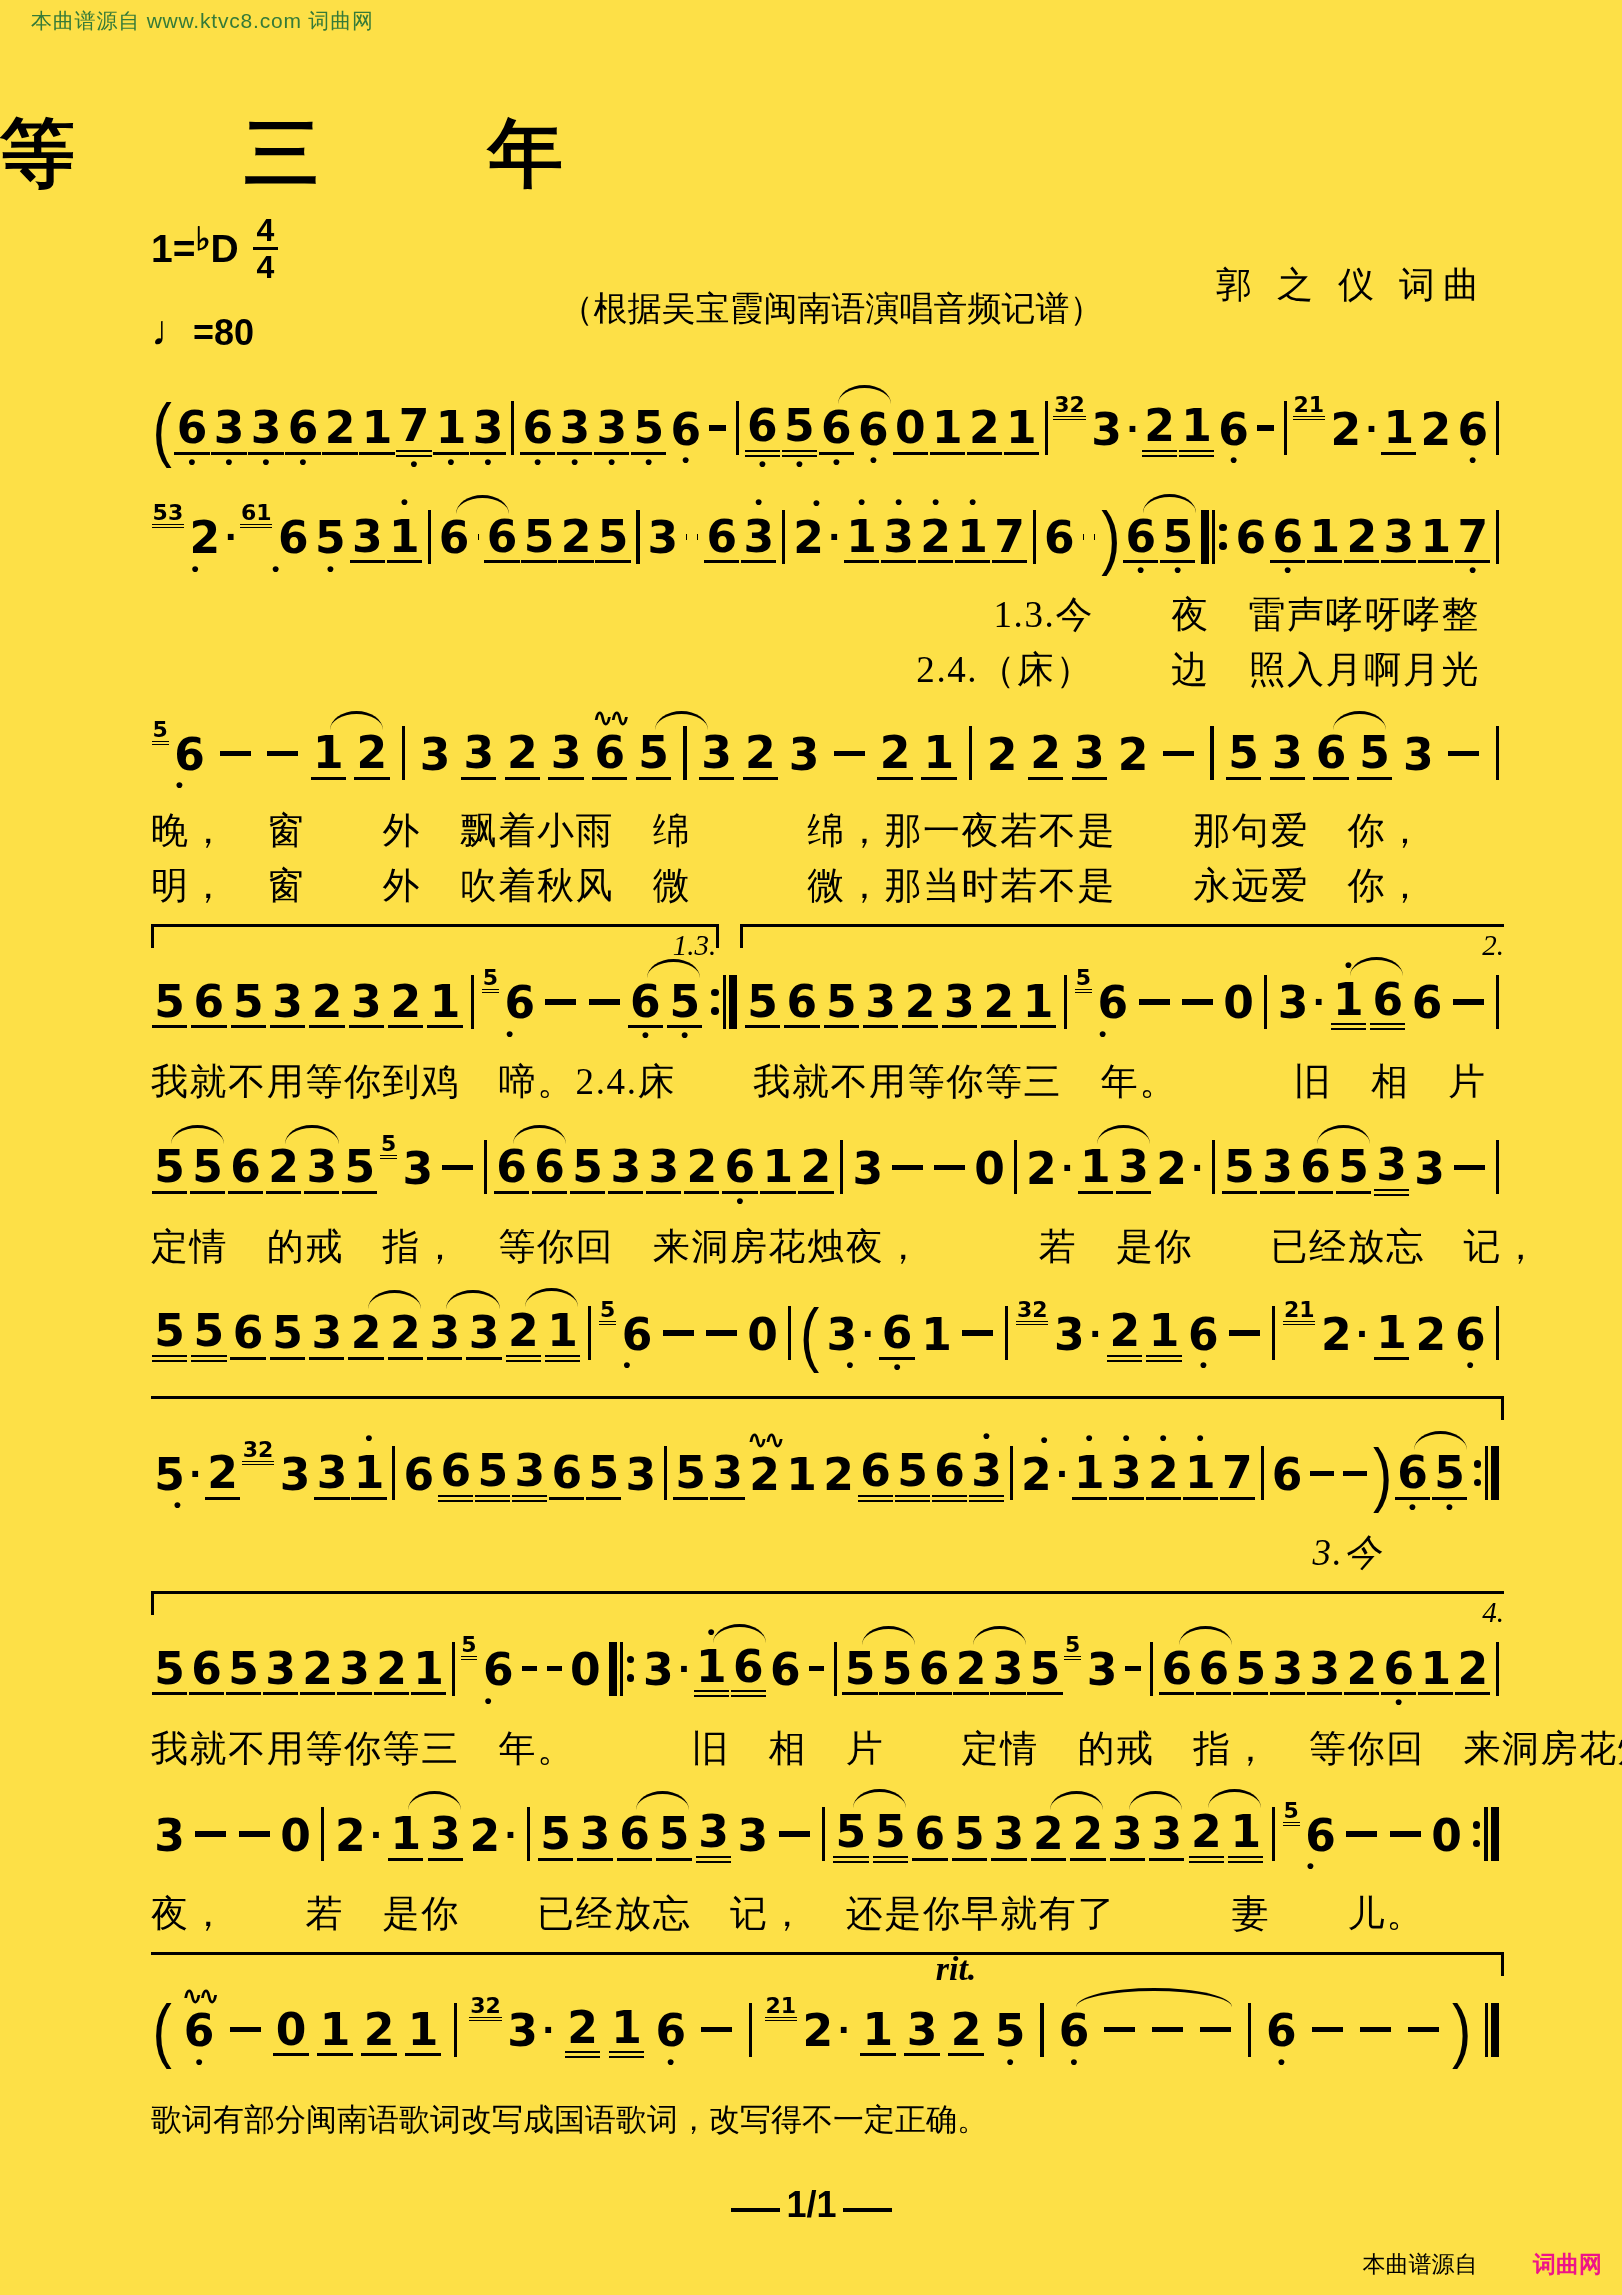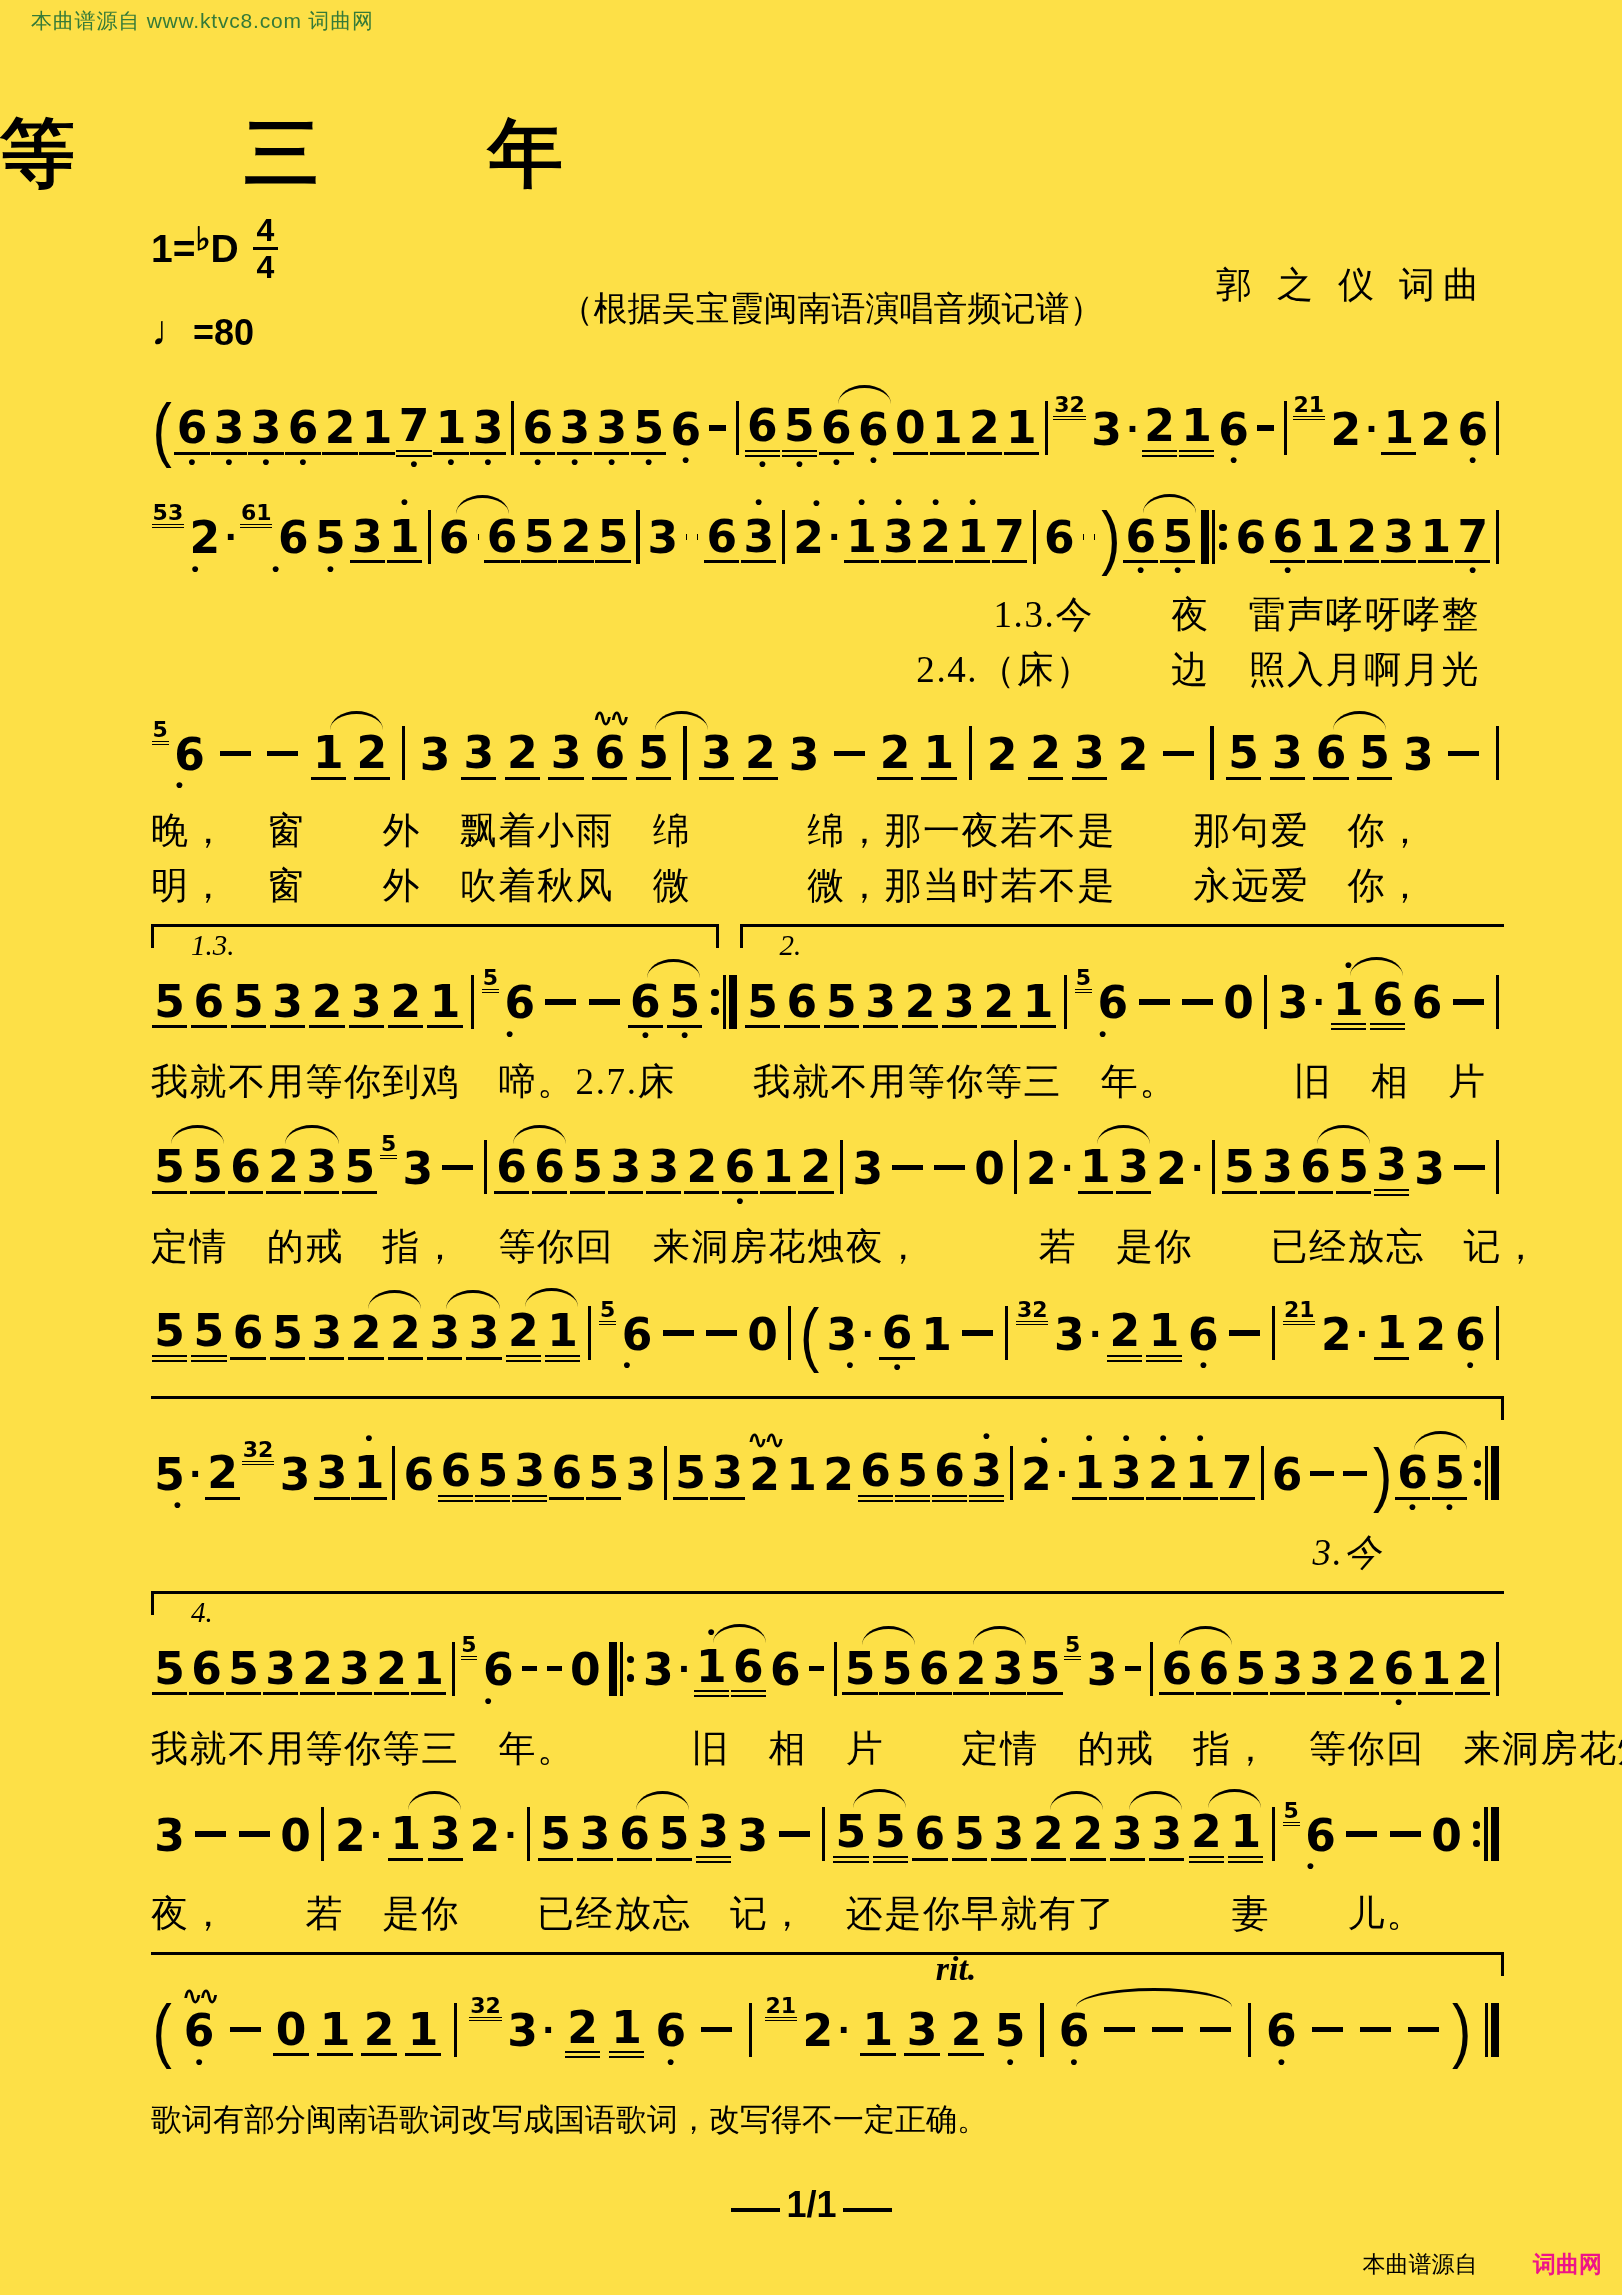--- a/index.html
+++ b/index.html
@@ -19,21 +19,21 @@
             font-family:"Liberation Serif",serif;font-size:34px;padding-left:40px;}
   .credit{position:absolute;top:261px;right:136px;font-family:"Liberation Serif",serif;
           font-size:36px;letter-spacing:8px;}
   
   #score{position:absolute;top:380px;left:151px;width:1353px;}
   .sys{margin-bottom:14.6px;}
   .linewrap{position:relative;}
   .music{display:flex;align-items:center;justify-content:space-between;width:100%;}
   .topline{position:relative;height:28px;margin-bottom:1.6px;}
   .topline .seg{position:absolute;top:0;height:24px;border-top:3.2px solid #000;box-sizing:border-box;}
-  .topline .seg.lt{border-left:3.2px solid #000;}
+  .topline .seg.lt{border-left:3.2px solid #000;text-align:right;}
   .topline .seg.rt{border-right:3.2px solid #000;}
   .topline .vlabel{font-family:"Liberation Serif",serif;font-style:italic;font-size:29px;
                    margin-left:37px;display:inline-block;padding-top:1.6px;}
   .anno{position:absolute;top:-32px;font-family:"Liberation Serif",serif;font-style:italic;
         font-weight:bold;font-size:34px;}
   
   .tok{position:relative;display:inline-flex;flex-direction:column;align-items:center;margin:0 0.8px;}
   .tok .above{height:23px;line-height:21px;font-size:21px;font-weight:bold;}
   .tok .above.mord{font-size:24px;letter-spacing:-3.2px;}
   .tok .body{display:flex;align-items:flex-start;}
@@ -978,21 +978,21 @@
                 <span class="digit">6</span>
               </span>
               <span class="below">&nbsp;</span>
             </span>
             <span class="dash"></span>
             <span class="bargroup">
               <i class="bl"></i>
             </span>
           </div>
         </div>
-        <div class="lyr">我就不用等你到鸡　啼。2.7.床　　我就不用等你等三　年。　　　旧　相　片</div>
+        <div class="lyr">我就不用等你到鸡　啼。2.4.床　　我就不用等你等三　年。　　　旧　相　片</div>
       </div>
       <div class="sys">
         <div class="linewrap">
           <div class="music">
             <span class="tok">
               <span class="above">&nbsp;</span>
               <span class="body">
                 <span class="digit u1">5</span>
               </span>
               <span class="below">&nbsp;</span>

